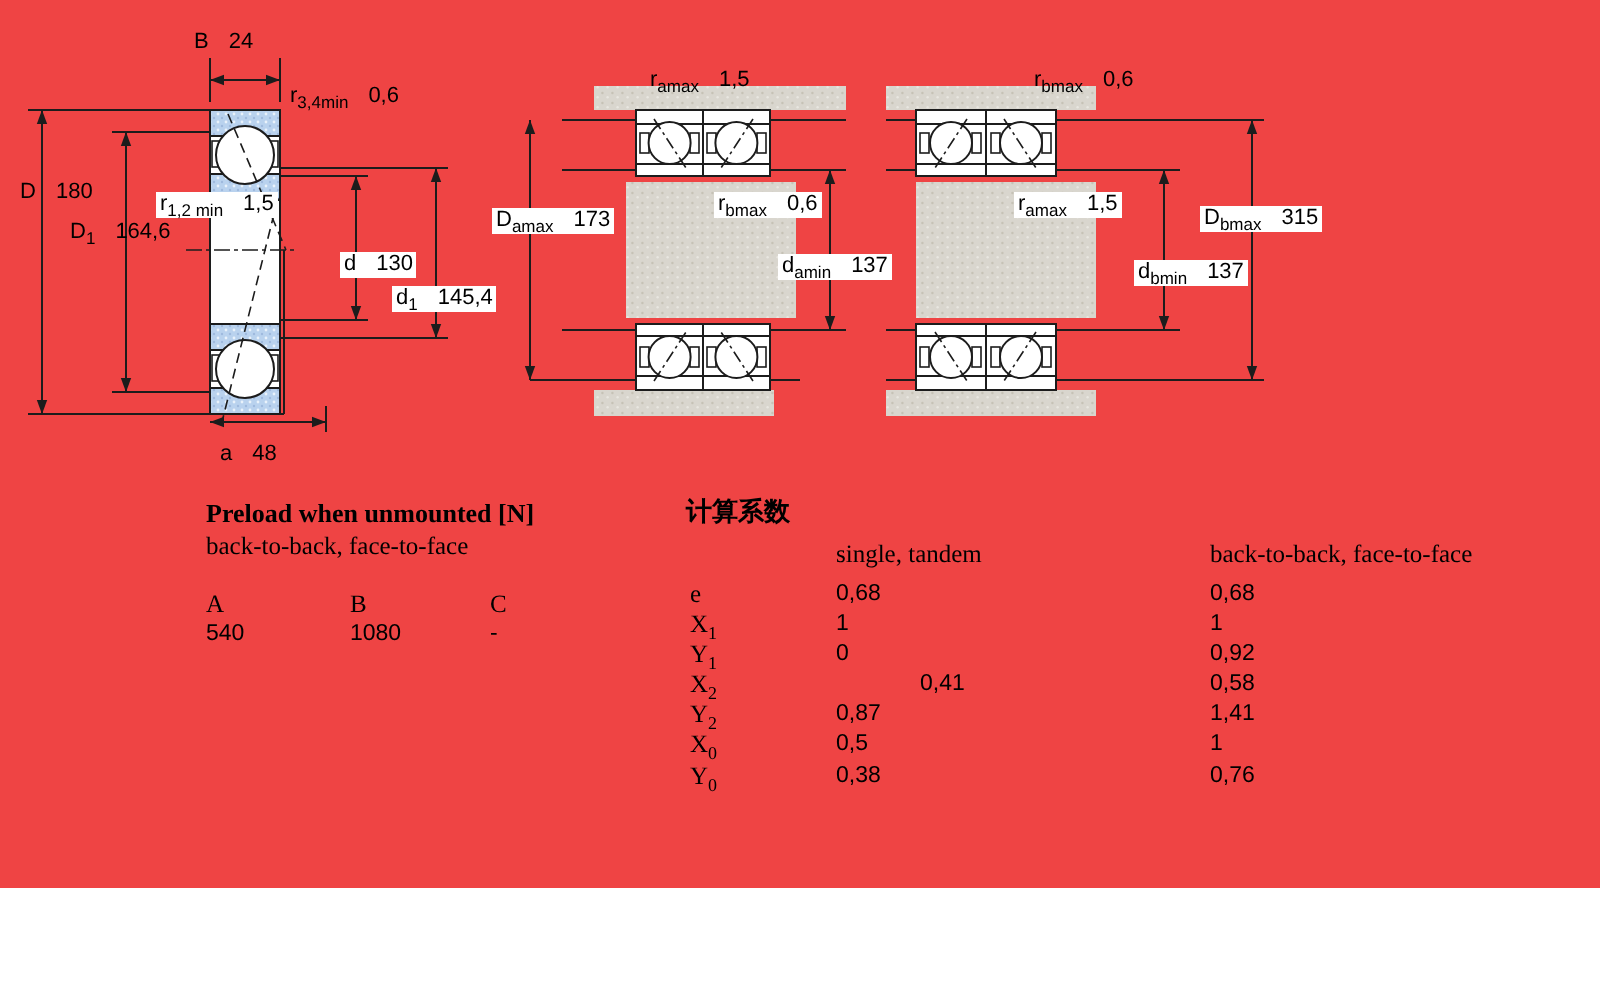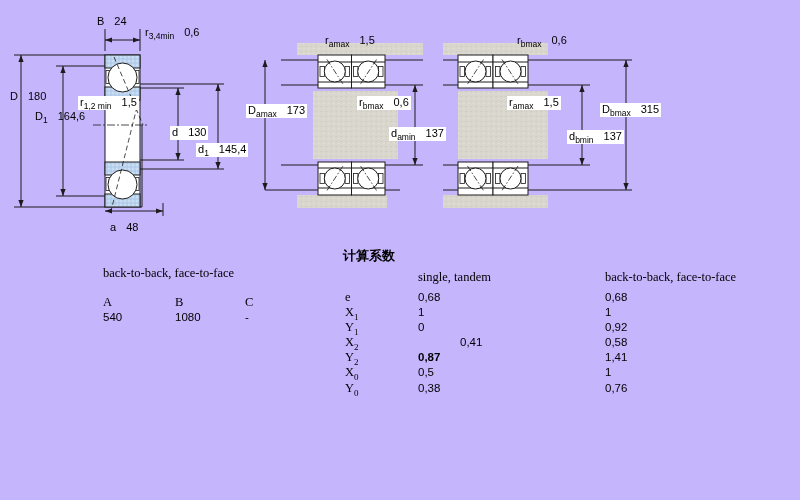--- a/index.html
+++ b/index.html
@@ -1,16 +1,16 @@
 <!DOCTYPE html>
 <html><head>
 <meta charset="utf-8">
 <style>
   html,body{margin:0;padding:0;background:#fff;}
-  .canvas{position:relative;width:800px;height:500px;background:#c4b5fd;overflow:hidden;
+  .canvas{position:relative;width:800px;height:444px;background:#ef4444;overflow:hidden;
           font-family:"Liberation Sans",sans-serif;color:#000;}
   svg{position:absolute;left:0;top:0;}
   .dim{position:absolute;font-size:11px;line-height:13px;white-space:nowrap;}
   .dim sub{font-size:8.5px;line-height:8px;}
   .dim .val{margin-left:10px;}
   .bg{background:#ffffff;padding:0 2px;}
   .tbl-title{position:absolute;font-family:"Liberation Serif",serif;font-weight:bold;font-size:13px;white-space:nowrap;}
   .tbl-sub{position:absolute;font-family:"Liberation Serif",serif;font-size:12.5px;white-space:nowrap;}
   .cell-h{position:absolute;font-family:"Liberation Serif",serif;font-size:12.5px;white-space:nowrap;}
   .cell-v{position:absolute;font-size:11.5px;white-space:nowrap;}
@@ -176,39 +176,40 @@
       <polygon points="626,60 623.4,67 628.6,67" fill="#1c1c1c" stroke="none"></polygon>
       <polygon points="626,190 623.4,183 628.6,183" fill="#1c1c1c" stroke="none"></polygon>
 
       <line x1="582" y1="85" x2="582" y2="165"></line>
       <polygon points="582,85 579.4,92 584.6,92" fill="#1c1c1c" stroke="none"></polygon>
       <polygon points="582,165 579.4,158 584.6,158" fill="#1c1c1c" stroke="none"></polygon>
     </g>
   </svg>
 
   <div class="dim" style="left:97px;top:15px;"><span>B</span><sub></sub><span class="val">24</span></div>
-  <div class="dim" style="left:145px;top:26px;"><span>r</span><sub>3,4min</sub><span class="val">0,6</span></div>
+  <div class="dim" style="left:145px;top:42px;"><span>r</span><sub>3,4min</sub><span class="val">0,6</span></div>
   <div class="dim" style="left:10px;top:90px;"><span>D</span><sub></sub><span class="val">180</span></div>
   <div class="dim bg" style="left:78px;top:96px;"><span>r</span><sub>1,2 min</sub><span class="val">1,5</span></div>
   <div class="dim" style="left:35px;top:110px;"><span>D</span><sub>1</sub><span class="val">164,6</span></div>
   <div class="dim bg" style="left:170px;top:126px;text-align:center;"><span>d</span><sub></sub><span class="val">130</span></div>
   <div class="dim bg" style="left:196px;top:143px;text-align:center;"><span>d</span><sub>1</sub><span class="val">145,4</span></div>
   <div class="dim" style="left:110px;top:221px;"><span>a</span><sub></sub><span class="val">48</span></div>
 
   <div class="dim" style="left:325px;top:34px;"><span>r</span><sub>amax</sub><span class="val">1,5</span></div>
   <div class="dim bg" style="left:357px;top:96px;"><span>r</span><sub>bmax</sub><span class="val">0,6</span></div>
   <div class="dim bg" style="left:246px;top:104px;"><span>D</span><sub>amax</sub><span class="val">173</span></div>
   <div class="dim bg" style="left:389px;top:127px;"><span>d</span><sub>amin</sub><span class="val">137</span></div>
 
   <div class="dim" style="left:517px;top:34px;"><span>r</span><sub>bmax</sub><span class="val">0,6</span></div>
   <div class="dim bg" style="left:507px;top:96px;"><span>r</span><sub>amax</sub><span class="val">1,5</span></div>
   <div class="dim bg" style="left:600px;top:103px;"><span>D</span><sub>bmax</sub><span class="val">315</span></div>
   <div class="dim bg" style="left:567px;top:130px;"><span>d</span><sub>bmin</sub><span class="val">137</span></div>
 
   <div style="position:absolute;left:103px;top:249px;width:220px;height:80px;">
+    <div class="tbl-title" style="left:0;top:0;">Preload when unmounted [N]</div>
     <div class="tbl-sub" style="left:0;top:17px;">back-to-back, face-to-face</div>
     <div class="cell-h" style="left:0;top:46px;">A</div>
     <div class="cell-h" style="left:72px;top:46px;">B</div>
     <div class="cell-h" style="left:142px;top:46px;">C</div>
     <div class="cell-v" style="left:0;top:62px;">540</div>
     <div class="cell-v" style="left:72px;top:62px;">1080</div>
     <div class="cell-v" style="left:142px;top:62px;">-</div>
   </div>
 
   <div style="position:absolute;left:343px;top:247px;width:420px;height:155px;">
@@ -231,21 +232,21 @@
       <span class="cell-v" style="left:75px;top:1px;">0</span>
       <span class="cell-v" style="left:262px;top:1px;">0,92</span>
     </div>
     <div style="position:absolute;left:0;top:88px;width:420px;">
       <span class="rowlab" style="left:2px;"><span>X</span><sub>2</sub></span>
       <span class="cell-v" style="left:75px;top:1px;padding-left:42px;">0,41</span>
       <span class="cell-v" style="left:262px;top:1px;">0,58</span>
     </div>
     <div style="position:absolute;left:0;top:103px;width:420px;">
       <span class="rowlab" style="left:2px;"><span>Y</span><sub>2</sub></span>
-      <span class="cell-v" style="left:75px;top:1px;font-weight:bold;">0,87</span>
+      <span class="cell-v" style="left:75px;top:1px;">0,87</span>
       <span class="cell-v" style="left:262px;top:1px;">1,41</span>
     </div>
     <div style="position:absolute;left:0;top:118px;width:420px;">
       <span class="rowlab" style="left:2px;"><span>X</span><sub>0</sub></span>
       <span class="cell-v" style="left:75px;top:1px;">0,5</span>
       <span class="cell-v" style="left:262px;top:1px;">1</span>
     </div>
     <div style="position:absolute;left:0;top:134px;width:420px;">
       <span class="rowlab" style="left:2px;"><span>Y</span><sub>0</sub></span>
       <span class="cell-v" style="left:75px;top:1px;">0,38</span>

